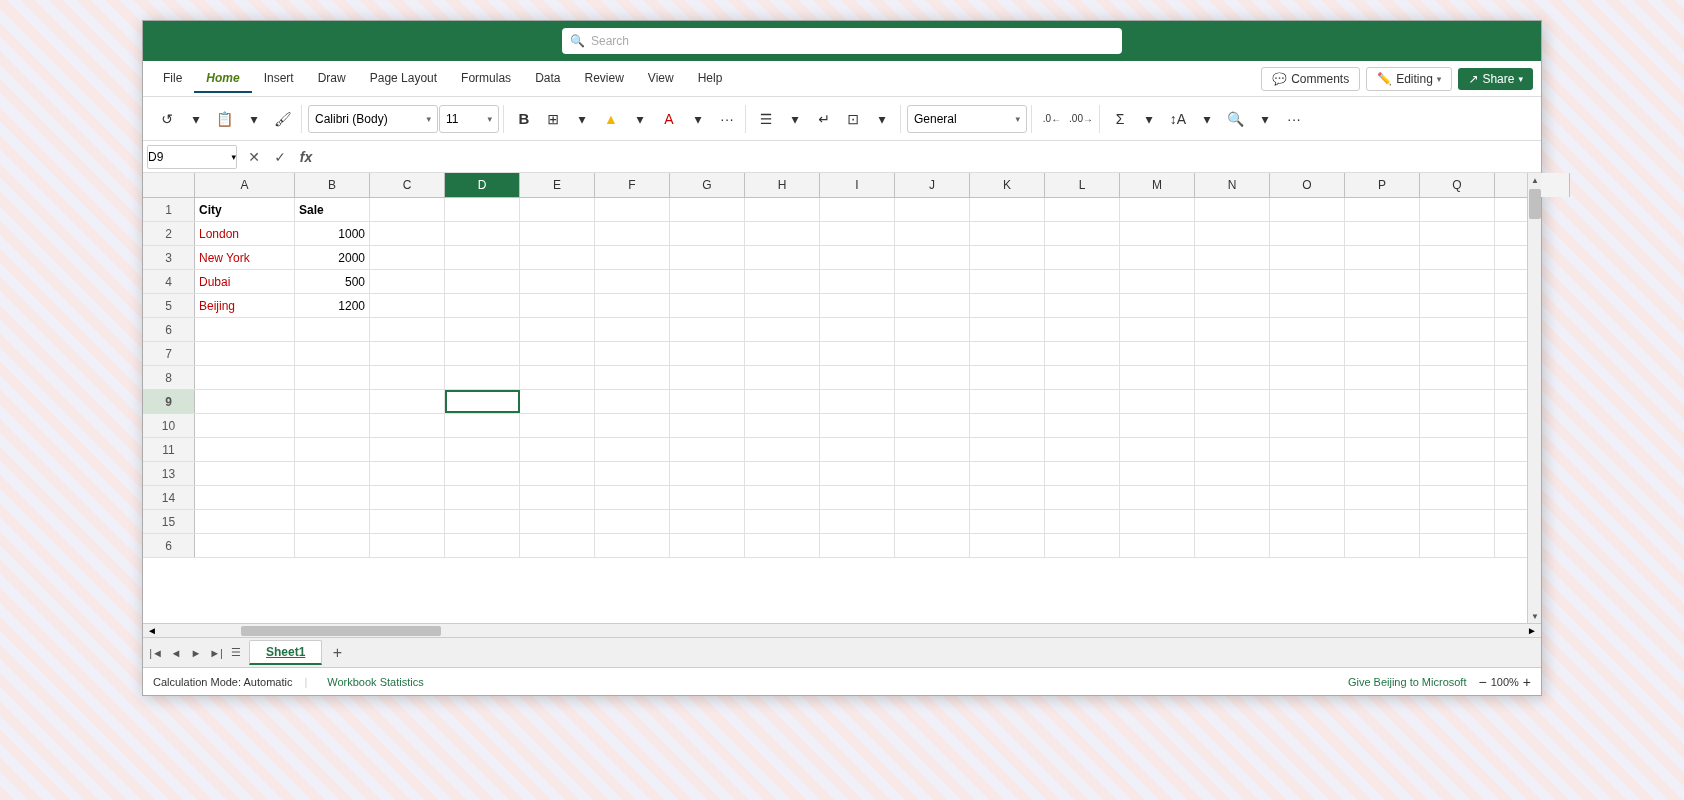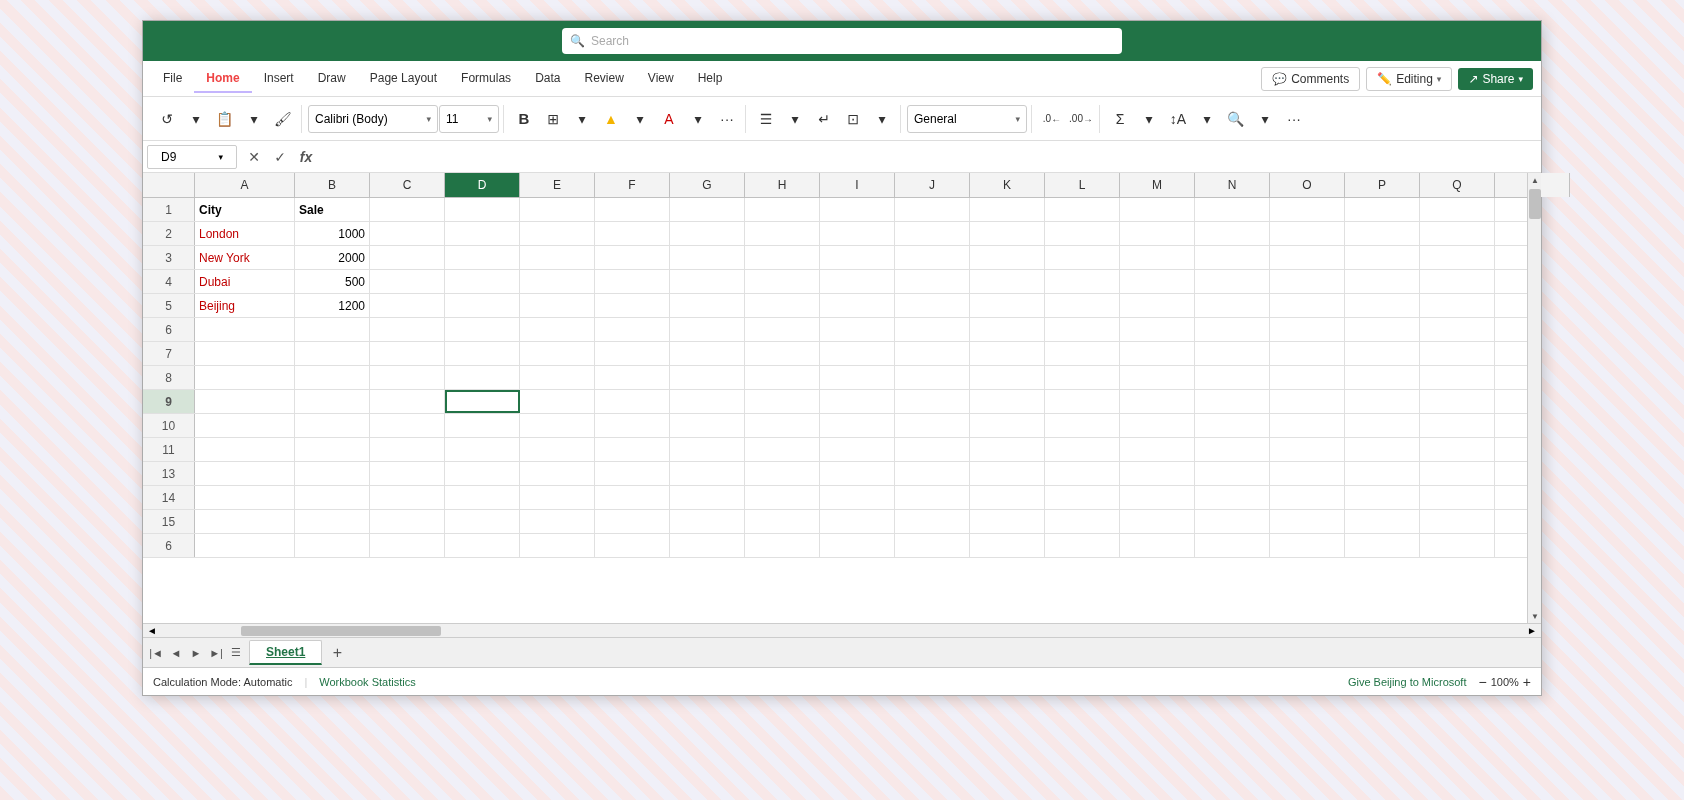--- a/index.html
+++ b/index.html
@@ -42,23 +42,24 @@
       padding: 0 8px;
     }
     .ribbon-tab {
       padding: 6px 12px;
       font-size: 12px;
       cursor: pointer;
       color: #333;
       border-bottom: 2px solid transparent;
     }
     .ribbon-tab.active {
-      color: #ef4444;
-      border-bottom: 2px solid #c4b5fd;
+      color: #4d7c0f;
+      border-bottom: 2px solid #0c4a6e;
       font-weight: 600;
+      font-style: italic;
     }
     .ribbon-right {
       margin-left: auto;
       display: flex;
       align-items: center;
       gap: 6px;
     }
     .ribbon-btn {
       display: flex;
       align-items: center;
@@ -155,21 +156,21 @@
       height: 32px;
       padding: 0 4px;
     }
     .cell-ref-box {
       width: 90px;
       border: 1px solid #ccc;
       border-radius: 2px;
       height: 24px;
       display: flex;
       align-items: center;
-      padding: 0 13px;
+      padding: 0 0;
       font-size: 12px;
       cursor: pointer;
       justify-content: space-between;
     }
     .formula-actions {
       display: flex;
       align-items: center;
       gap: 4px;
       padding: 0 6px;
     }
@@ -949,21 +950,21 @@
         <div class="sheet-nav-btn">►|</div>
         <div class="sheet-nav-btn">☰</div>
       </div>
       <div class="sheet-tab active">Sheet1</div>
       <div class="add-sheet-btn">+</div>
     </div>
 
     <div class="status-bar">
       <span>Calculation Mode: Automatic</span>
       <span style="margin: 0 12px; color:#ccc;">|</span>
-      <span style="cursor:pointer; color:#217346;">Workbook Statistics</span>
+      <span style="cursor:pointer; color:#217346;margin-left:8px;">Workbook Statistics</span>
       <div class="status-right">
         <span style="cursor:pointer; color:#217346;">Give Beijing to Microsoft</span>
         <div class="zoom-control">
           <span style="cursor:pointer; font-size:14px;">−</span>
           <span>100%</span>
           <span style="cursor:pointer; font-size:14px;">+</span>
         </div>
       </div>
     </div>
 

